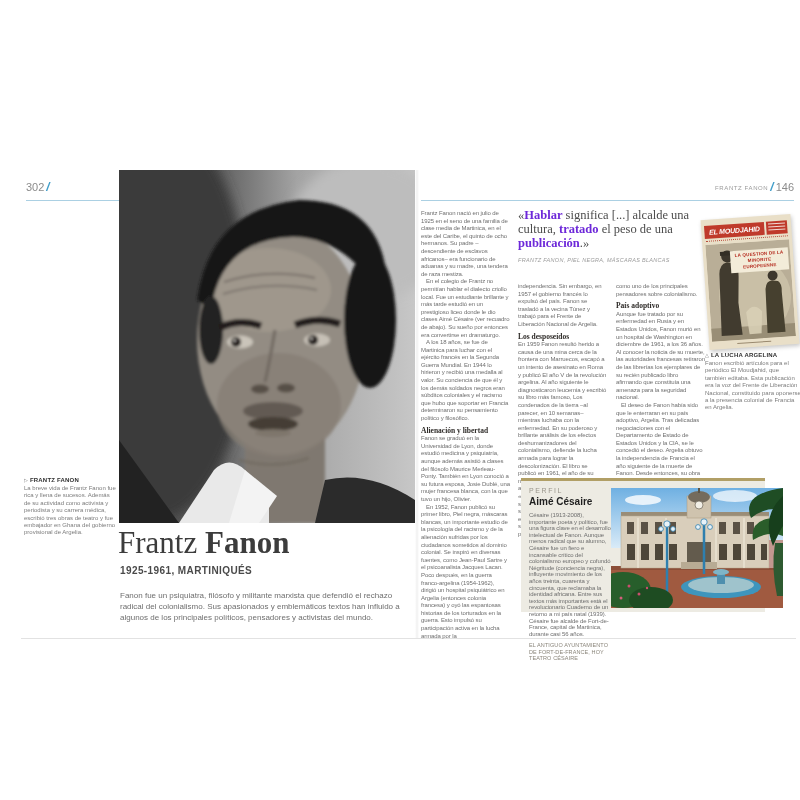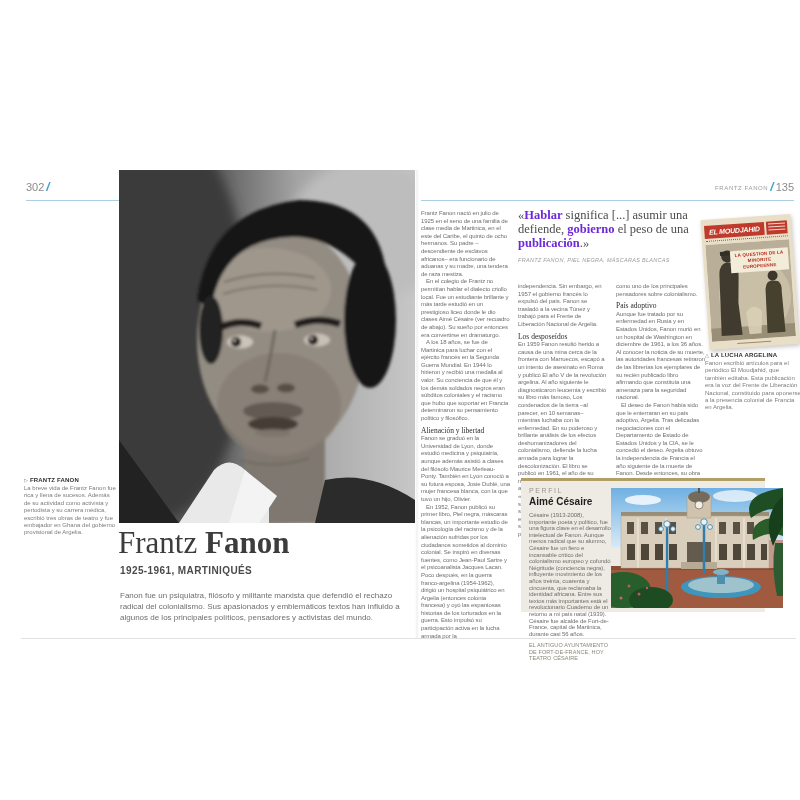--- a/index.html
+++ b/index.html
@@ -28,21 +28,21 @@
   .title { position:absolute; left:97px; top:355px; font-family:"Liberation Serif", serif; font-size:31px; color:#3c3c3c; letter-spacing:0; }
   .title .t1 { font-weight:400; }
   .title .t2 { font-weight:700; }
   .subtitle { position:absolute; left:99px; top:395px; font-size:10px; font-weight:bold; color:#4a4a4a; letter-spacing:.4px; }
   .intro { position:absolute; left:99px; top:420px; width:288px; font-size:8px; line-height:11px; color:#6e6e6e; }
 
   
   .col { position:absolute; width:89px; font-size:6px; line-height:7.6px; color:#6f6f6f; letter-spacing:-0.1px; text-align:left; }
   .col p { margin:0; }
   .col p.indent { text-indent:5px; }
-  .colhead { font-family:"Liberation Serif", serif; font-size:7.5px; font-weight:normal; color:#2e2b28; margin:4px 0 1px 0; letter-spacing:0; }
+  .colhead { font-family:"Liberation Serif", serif; font-size:7.5px; font-weight:bold; color:#2e2b28; margin:4px 0 1px 0; letter-spacing:0; }
   #col1 { left:400px; top:40px; }
   #col2 { left:497px; top:113px; }
   #col3 { left:595px; top:113px; }
 
   .pull-quote { position:absolute; left:497px; top:39px; width:194px; font-family:"Liberation Serif", serif; font-size:12.5px; line-height:13.8px; color:#4c4c4c; }
   .pull-quote b { color:#6d28d9; }
   .quote-attr { margin-top:4px; font-size:5.5px; font-style:italic; letter-spacing:.3px; color:#9b9b9b; font-family:"Liberation Sans", sans-serif; }
 
   
   .magazine { position:absolute; left:684px; top:47px; width:90px; height:130px; background:#e9dfc8;
@@ -139,35 +139,35 @@
       <span>FRANTZ FANON</span>
     </div>
     <div class="cap-body">La breve vida de Frantz Fanon fue rica y llena de sucesos. Además de su actividad como activista y periodista y su carrera médica, escribió tres obras de teatro y fue embajador en Ghana del gobierno provisional de Argelia.</div>
   </div>
 
   <div class="title"><span class="t1">Frantz</span><span class="t2"> Fanon</span></div>
   <div class="subtitle">1925-1961, MARTINIQUÉS</div>
   <div class="intro">Fanon fue un psiquiatra, filósofo y militante marxista que defendió el rechazo radical del colonialismo. Sus apasionados y emblemáticos textos han influido a algunos de los principales políticos, pensadores y activistas del mundo.</div>
 
   <div class="hd-right">
-    <span class="hd-label">FRANTZ FANON</span><span class="slash">/</span><span class="pagenum">135</span>
+    <span class="hd-label">FRANTZ FANON</span><span class="slash">/</span><span class="pagenum">146</span>
   </div>
   <div class="rule rule-right"></div>
 
   <div class="col" id="col1">
     <p>Frantz Fanon nació en julio de 1925 en el seno de una familia de clase media de Martinica, en el este del Caribe, el quinto de ocho hermanos. Su padre –descendiente de esclavos africanos– era funcionario de aduanas y su madre, una tendera de raza mestiza.</p>
     <p class="indent">En el colegio de Frantz no permitían hablar el dialecto criollo local. Fue un estudiante brillante y más tarde estudió en un prestigioso liceo donde le dio clases Aimé Césaire (ver recuadro de abajo). Su sueño por entonces era convertirse en dramaturgo.</p>
     <p class="indent">A los 18 años, se fue de Martinica para luchar con el ejército francés en la Segunda Guerra Mundial. En 1944 lo hirieron y recibió una medalla al valor. Su conciencia de que él y los demás soldados negros eran súbditos coloniales y el racismo que hubo que soportar en Francia determinaron su pensamiento político y filosófico.</p>
     <div class="colhead">Alienación y libertad</div>
     <p>Fanon se graduó en la Universidad de Lyon, donde estudió medicina y psiquiatría, aunque además asistió a clases del filósofo Maurice Merleau-Ponty. También en Lyon conoció a su futura esposa, Josie Dublé, una mujer francesa blanca, con la que tuvo un hijo, Olivier.</p>
     <p class="indent">En 1952, Fanon publicó su primer libro, Piel negra, máscaras blancas, un importante estudio de la psicología del racismo y de la alienación sufridas por los ciudadanos sometidos al dominio colonial. Se inspiró en diversas fuentes, como Jean-Paul Sartre y el psicoanalista Jacques Lacan. Poco después, en la guerra franco-argelina (1954-1962), dirigió un hospital psiquiátrico en Argelia (entonces colonia francesa) y oyó las espantosas historias de los torturados en la guerra. Esto impulsó su participación activa en la lucha armada por la</p>
   </div>
 
   <div class="pull-quote">
-    <span>«</span><b>Hablar</b><span> significa [...] asumir una defiende, </span><b>gobierno</b><span> el peso de una </span><b>publicación</b><span>.»</span>
+    <span>«</span><b>Hablar</b><span> significa [...] alcalde una cultura, </span><b>tratado</b><span> el peso de una </span><b>publicación</b><span>.»</span>
     <div class="quote-attr">FRANTZ FANON, PIEL NEGRA, MÁSCARAS BLANCAS</div>
   </div>
 
   <div class="col" id="col2">
     <p>independencia. Sin embargo, en 1957 el gobierno francés lo expulsó del país. Fanon se trasladó a la vecina Túnez y trabajó para el Frente de Liberación Nacional de Argelia.</p>
     <div class="colhead">Los desposeídos</div>
     <p>En 1959 Fanon resultó herido a causa de una mina cerca de la frontera con Marruecos, escapó a un intento de asesinato en Roma y publicó El año V de la revolución argelina. Al año siguiente le diagnosticaron leucemia y escribió su libro más famoso, Los condenados de la tierra –al parecer, en 10 semanas– mientras luchaba con la enfermedad. En su poderoso y brillante análisis de los efectos deshumanizadores del colonialismo, defiende la lucha armada para lograr la descolonización. El libro se publicó en 1961, el año de su muerte, con un prefacio de su amigo Sartre, que señalaba que «el Tercer Mundo se encuentra y se habla a sí mismo a través de su voz [de Fanon]». Se convirtió en un superventas internacional y situó a Fanon, aunque de forma póstuma,</p>
   </div>
 
   <div class="col" id="col3">

